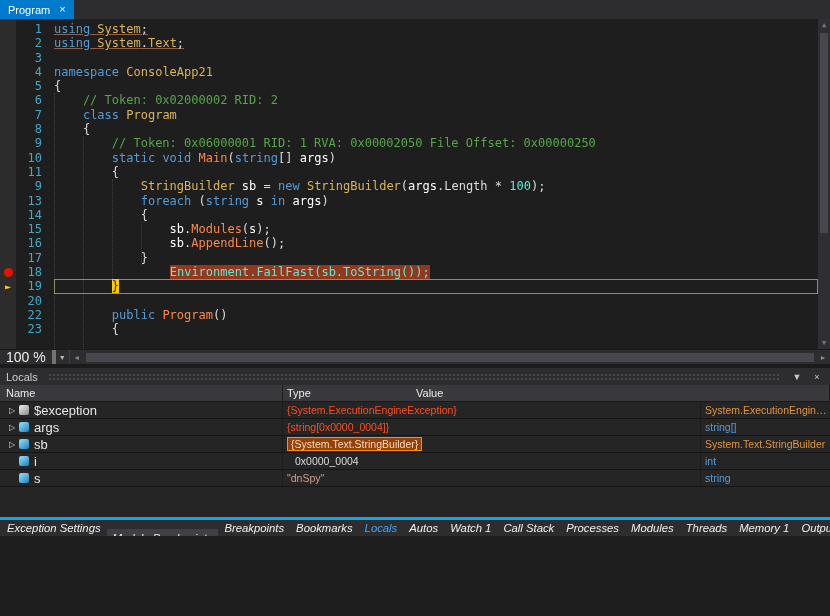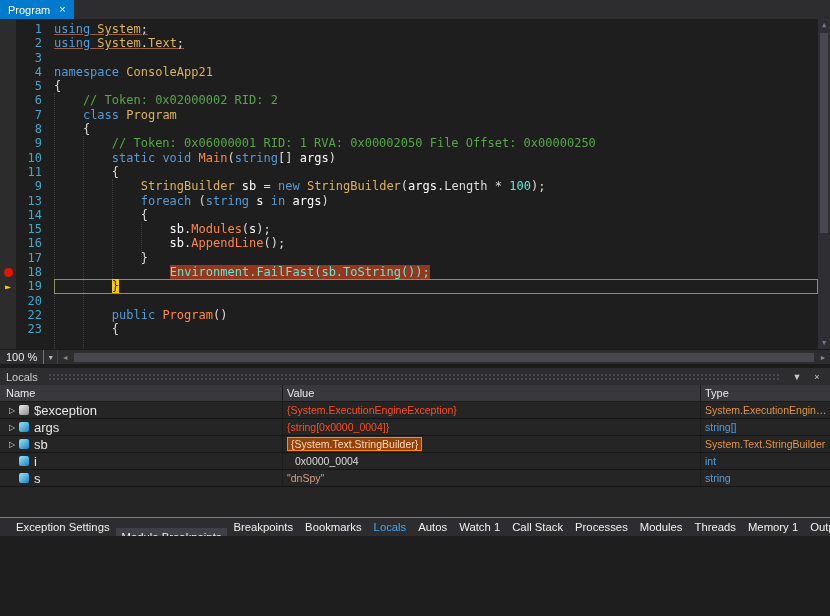--- a/index.html
+++ b/index.html
@@ -44,21 +44,21 @@
 
   .vscroll { position:absolute; right:0; top:0; bottom:0; width:12px; background:#2f2f33; z-index:2; }
   .sbtn { height:12px; text-align:center; font-size:7px; line-height:12px; color:#73738a; }
   .sbtn.down { position:absolute; bottom:0; left:0; right:0; }
   .vthumb { position:absolute; top:14px; left:2px; right:2px; height:200px; background:#47474d; }
 
   
   .hrow { height:15px; flex:none; background:#2d2d30; display:flex; align-items:center;
           border-top:1px solid #1a1a1a; }
   .zoom { display:flex; height:15px; border-right:1px solid #3f3f46; color:#ededed; }
-  .zval { font-size:11px; line-height:15px; padding:0 6px; border-right:1px solid #737373; }
+  .zval { font-size:14px; line-height:15px; padding:0 6px; border-right:4px solid #737373; }
   .zdd  { width:13px; text-align:center; font-size:7px; line-height:15px; color:#b9b9b9; }
   .harrow { width:14px; text-align:center; font-size:7px; color:#8a8a8a; line-height:15px; }
   .htrack { flex:1; position:relative; height:15px; }
   .hthumb { position:absolute; left:2px; right:2px; top:3px; height:9px; background:#47474d; }
 
   .gap { height:4px; flex:none; background:#1b1b1c; }
 
   
   .panel { flex:1; display:flex; flex-direction:column; background:#252526; overflow:hidden; }
   .ptitle { height:17px; flex:none; background:#2d2d30; display:flex; align-items:center;
@@ -82,22 +82,22 @@
   .vname { color:#e8e8e8; font-size:13px; }
   .col-type span { overflow:hidden; text-overflow:ellipsis; white-space:nowrap; }
   .v-changed { color:var(--changed,#ff4e1f); }
   .v-boxed { color:#ffd9bd; background:#93430a; border:1px solid #ff8c00; padding:0 3px; }
   .v-plain { color:#dcdcdc;padding-left:8px; }
   .v-string { color:var(--string,#d69d85); }
   .t-typename { color:#e09540; }
   .t-keyword { color:var(--kw,#569cd6); }
 
   
-  .bbar { height:19px; flex:none; background:#2d2d30; border-top:1px solid #0ea5e9;
-          display:flex; align-items:center; padding-left:10px; font-size:11.3px; color:#f1f1f1; }
+  .bbar { height:19px; flex:none; background:#2d2d30; border-top:3px solid #0ea5e9;
+          display:flex; align-items:center; padding-left:1px; font-size:11.3px; color:#f1f1f1;font-style:italic; }
   .btab { padding:0 6px; height:19px; line-height:19px; white-space:nowrap; }
   .btab.highlight { background:#3f3f46;margin-top:20px; }
   .btab.active { color:var(--tabblue,#42a5f5); }
 </style>
 </head>
 <body>
 
 <div class="app">
 
   <div class="tabbar">
@@ -248,22 +248,22 @@
 
   <div class="panel">
     <div class="ptitle">
       <span>Locals</span>
       <span class="grip"></span>
       <span class="picon">▼</span>
       <span class="picon">×</span>
     </div>
     <div class="phead">
       <div class="cell col-name">Name</div>
+      <div class="cell col-type">Type</div>
       <div class="cell col-value">Value</div>
-      <div class="cell col-type">Type</div>
     </div>
     <div>
         <div class="prow">
           <div class="cell col-name">
             <span class="exp">▷</span>
             <span class="vicon ic-exception"></span>
             <span class="vname">$exception</span>
           </div>
           <div class="cell col-value">
             <span class="v-changed">{System.ExecutionEngineException}</span>

